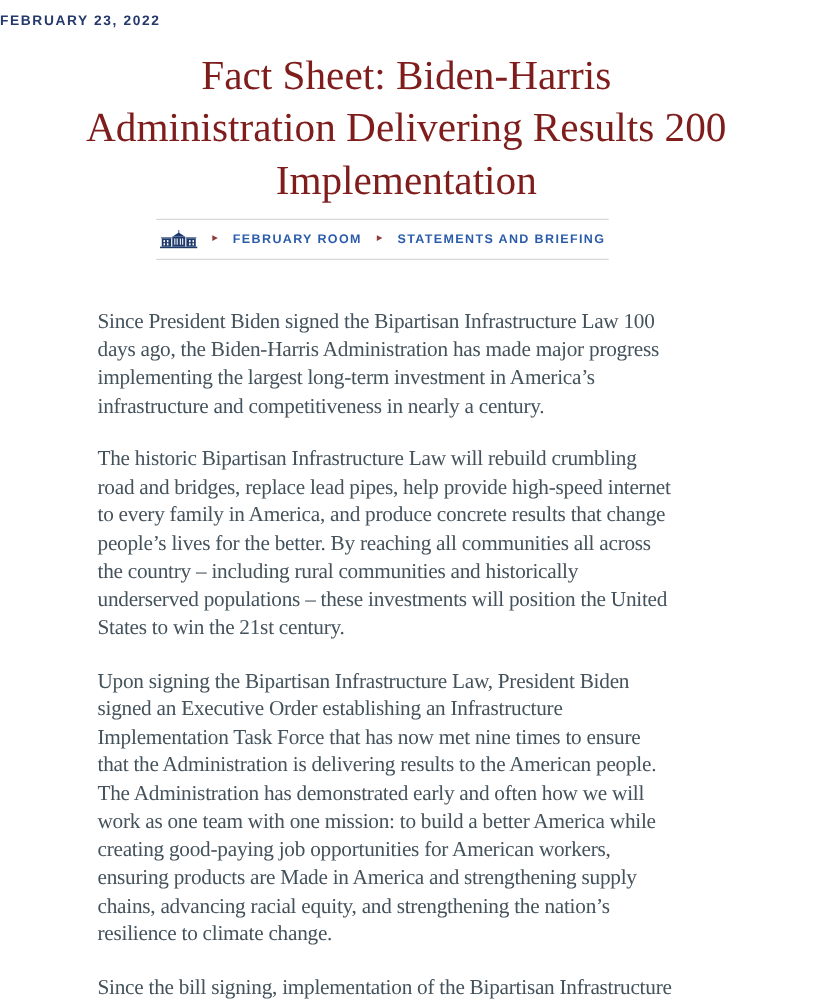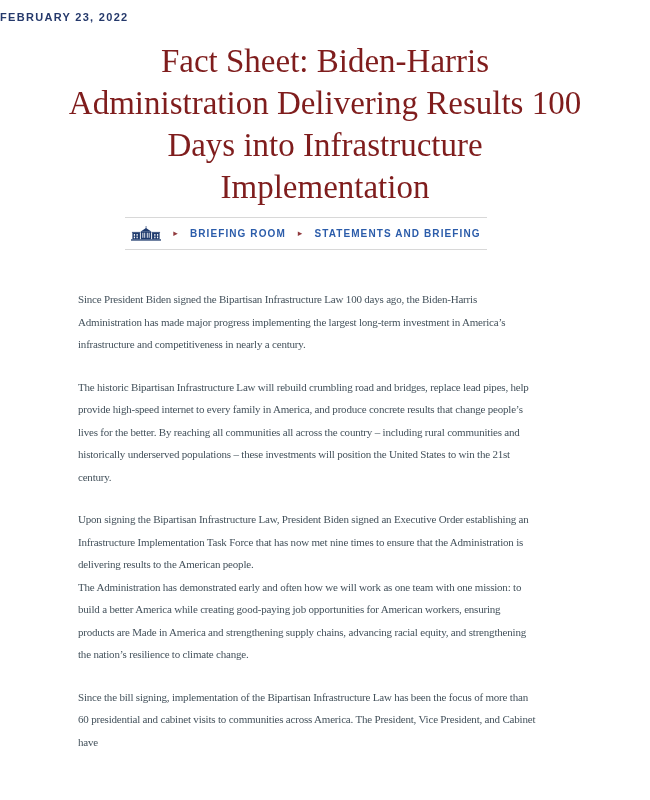--- a/index.html
+++ b/index.html
@@ -56,38 +56,37 @@
     line-height: 1;
     font-family: "DejaVu Sans", sans-serif;
   }
 
   main.content {
     margin: 38px 0 0 78px;
     width: 460px;
   }
   main.content p {
     margin: 0 0 20px 0;
-    font-size: 11px;
+    font-size: 17px;
     line-height: 22.5px;
     letter-spacing: -0.2px;
     color: #44525c;
     white-space: pre-line;
   }
 </style>
 </head>
 <body>
 
 <div class="page">
 
   <div class="date">FEBRUARY 23, 2022</div>
 
   <h1 class="title">
     <span>Fact Sheet: Biden-Harris</span>
-    <span>Administration Delivering Results 100</span>
-    <span>Days into Infrastructure</span>
+    <span>Administration Delivering Results 200</span>
     <span>Implementation</span>
   </h1>
 
   <nav class="crumbs">
     <a class="home" href="#">
       <svg width="30" height="15" viewBox="0 0 32 16" aria-hidden="true">
         <g fill="#1e3a6d">
           <rect x="15.7" y="0" width="0.7" height="3"></rect>
           <polygon points="16,2.2 10.8,5.6 21.2,5.6"></polygon>
           <rect x="10.5" y="5.6" width="11" height="8.6"></rect>
@@ -107,21 +106,21 @@
           <rect x="3" y="11.3" width="1.3" height="1.8"></rect>
           <rect x="5.9" y="11.3" width="1.3" height="1.8"></rect>
           <rect x="24.8" y="8.6" width="1.3" height="1.8"></rect>
           <rect x="27.7" y="8.6" width="1.3" height="1.8"></rect>
           <rect x="24.8" y="11.3" width="1.3" height="1.8"></rect>
           <rect x="27.7" y="11.3" width="1.3" height="1.8"></rect>
         </g>
       </svg>
     </a>
     <span class="sep">▸</span>
-    <a href="#">BRIEFING ROOM</a>
+    <a href="#">FEBRUARY ROOM</a>
     <span class="sep">▸</span>
     <a href="#">STATEMENTS AND BRIEFING</a>
   </nav>
 
   <main class="content">
     <p>Since President Biden signed the Bipartisan Infrastructure Law 100 days ago, the Biden-Harris Administration has made major progress implementing the largest long-term investment in America’s infrastructure and competitiveness in nearly a century.</p>
     <p>The historic Bipartisan Infrastructure Law will rebuild crumbling road and bridges, replace lead pipes, help provide high-speed internet to every family in America, and produce concrete results that change people’s lives for the better. By reaching all communities all across the country – including rural communities and historically underserved populations – these investments will position the United States to win the 21st century.</p>
     <p>Upon signing the Bipartisan Infrastructure Law, President Biden signed an Executive Order establishing an Infrastructure Implementation Task Force that has now met nine times to ensure that the Administration is delivering results to the American people.
 The Administration has demonstrated early and often how we will work as one team with one mission: to build a better America while creating good-paying job opportunities for American workers, ensuring products are Made in America and strengthening supply chains, advancing racial equity, and strengthening the nation’s resilience to climate change.</p>
     <p>Since the bill signing, implementation of the Bipartisan Infrastructure Law has been the focus of more than 60 presidential and cabinet visits to communities across America. The President, Vice President, and Cabinet have</p>

